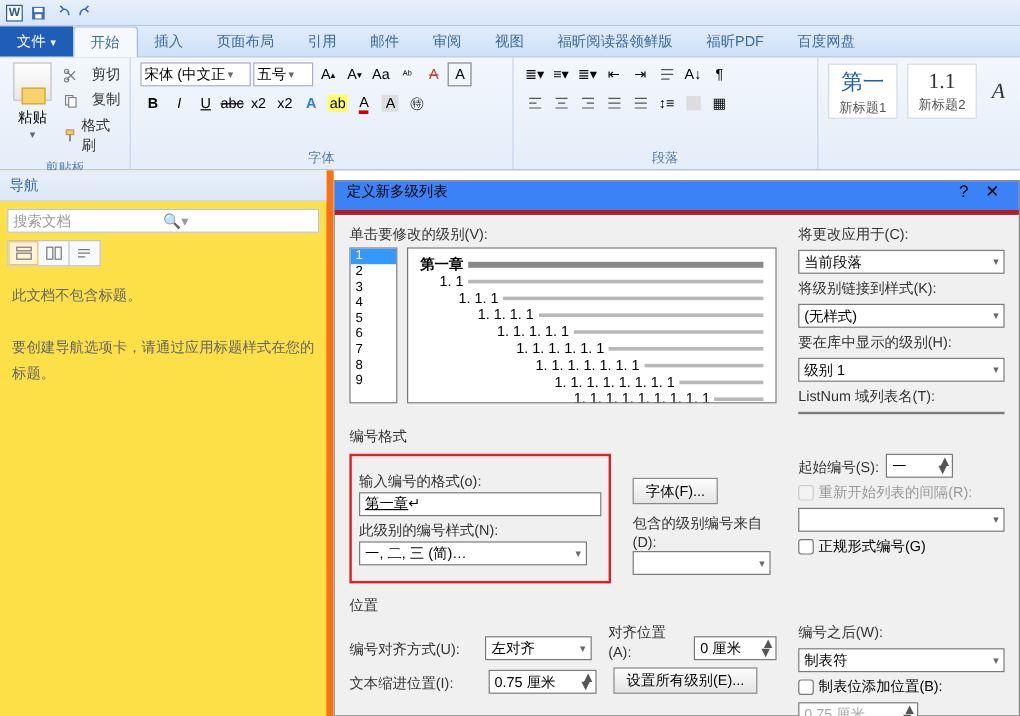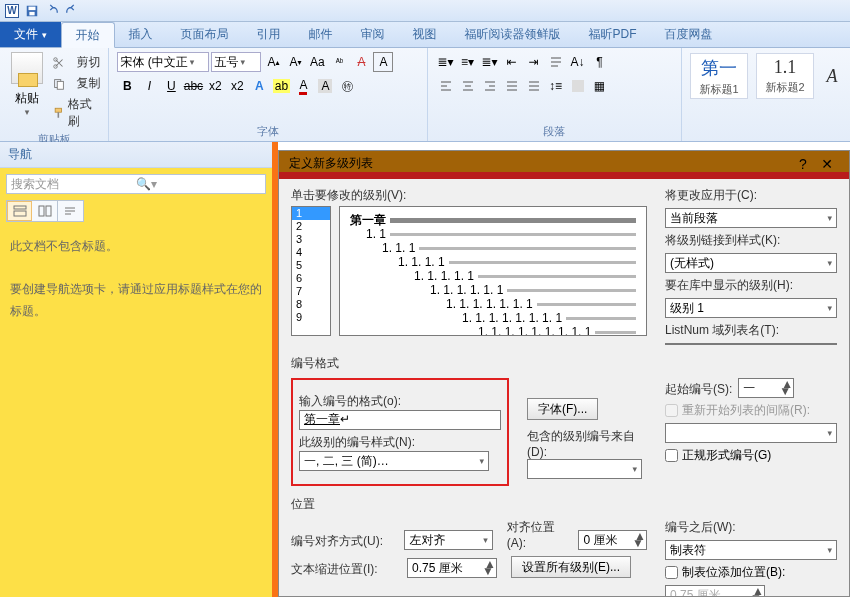--- a/index.html
+++ b/index.html
@@ -46,21 +46,21 @@
 .np-search { margin:6px; border:1px solid #b8c4d4; background:#fff; height:20px; display:flex; align-items:center; padding:0 4px; color:#999; }
 .np-search span { flex:1; }
 .np-tabs { margin:4px 6px; border:1px solid #b8c4d4; background:#f6f9fd; display:flex; width:78px; }
 .np-tab { width:26px; height:20px; display:flex; align-items:center; justify-content:center; border-right:1px solid #b8c4d4; cursor:pointer; }
 .np-tab:last-child { border-right:none; }
 .np-tab.active { background:#fff3d6; border:1px solid #f0c070; }
 .np-body { padding:10px; color:#666; line-height:1.8; }
 
 
 .dialog { position:absolute; left:278px; top:150px; right:0; bottom:0; background:#f0f0f0; border:1px solid #888; }
-.dtitle { height:28px; display:flex; align-items:flex-end; padding:0 10px; border-bottom:7px solid #b91c1c; background:#a16207; }
+.dtitle { height:28px; display:flex; align-items:flex-start; padding:0 10px; border-bottom:4px solid #b91c1c; background:#3b82f6; }
 .dtitle span { flex:1; }
 .dclose { width:24px; text-align:center; cursor:pointer; font-size:14px; }
 .dbody { padding:8px 12px; display:flex; flex-direction:column; gap:6px; height:calc(100% - 28px); overflow-y: auto; }
 .toprow { display:flex; gap:18px; }
 .leftcol { flex:1; }
 .rightcol { width:172px; display:flex; flex-direction:column; gap:4px; }
 .lbl { color:#333; }
 .levels-row { display:flex; gap:8px; margin-top:2px; }
 .level-list { width:40px; height:130px; border:1px solid #7a7a7a; background:#fff; overflow:hidden; }
 .level-list div { padding:0 4px; cursor:pointer; font-size:11px; line-height:13px; }

